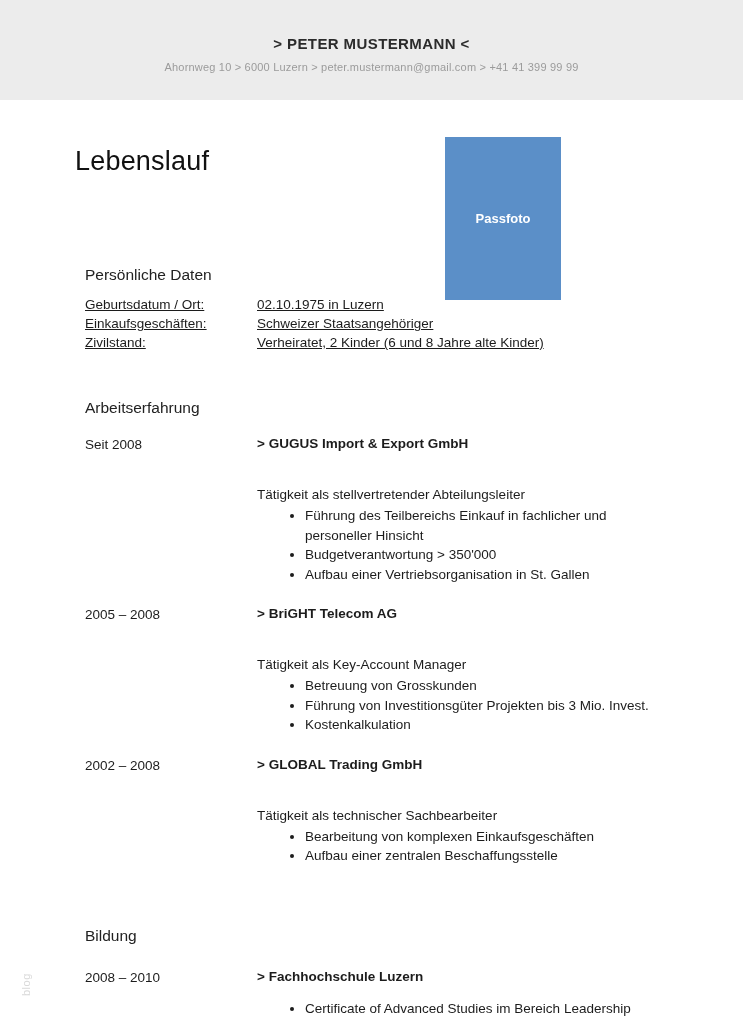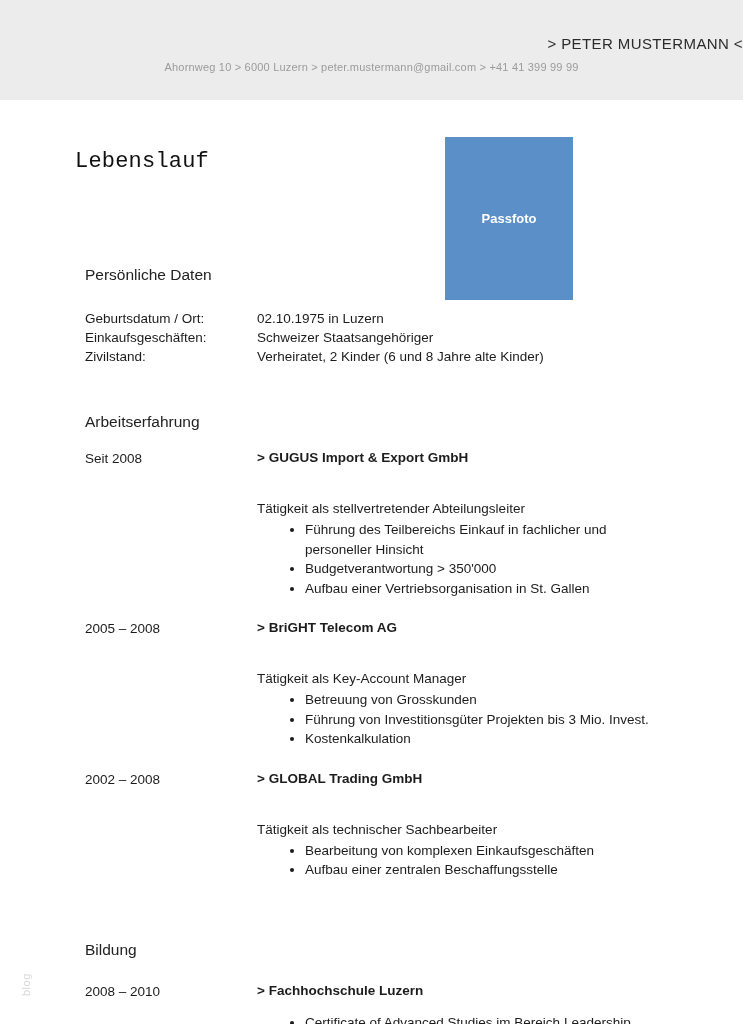--- a/index.html
+++ b/index.html
@@ -17,24 +17,23 @@
 
   
   .doc-header {
     height: 100px;
     background: #ececec;
     text-align: center;
     padding-top: 35px;
   }
   .person-name {
     font-size: 15px;
-    font-weight: normal;
+    font-weight: bold;
     color: #2b2b2b;
     letter-spacing: 0.4px;
-    text-align: right;
   }
   .contact-line {
     margin-top: 9px;
     font-size: 11px;
     color: #9b9b9b;
     letter-spacing: 0.2px;
   }
 
   
   .doc-body {
@@ -42,32 +41,31 @@
     background: #ffffff;
     height: 924px;
     padding: 0 60px 0 75px;
     color: #1c1c1c;
     font-size: 13.5px;
     line-height: 19px;
   }
 
   .page-title {
     padding-top: 52px;
-    font-size: 22px;
+    font-size: 27px;
     font-weight: 500;
     color: #111;
     letter-spacing: 0.2px;
-    font-family: Liberation Mono, monospace;
   }
 
   .passfoto {
     position: absolute;
     top: 37px;            
     left: 445px;
-    width: 128px;
+    width: 116px;
     height: 163px;
     background: #5b8fc8;
     display: flex;
     align-items: center;
     justify-content: center;
   }
   .passfoto span {
     color: #ffffff;
     font-weight: bold;
     font-size: 13px;
@@ -77,21 +75,21 @@
 
   .section-heading {
     font-size: 15.5px;
     font-weight: 400;
     color: #222;
   }
   .heading-personal   { margin-top: 94px; }
   .heading-experience { margin-top: 46px; }
   .heading-education  { margin-top: 60px; }
 
-  .kv-rows { margin-top: 25px; }
+  .kv-rows { margin-top: 11px; text-decoration: underline; }
   .kv-row { display: grid; grid-template-columns: 172px 1fr; }
   .kv-label { color: #1c1c1c; }
   .kv-value { color: #1c1c1c; }
 
   .job { display: grid; grid-template-columns: 172px 1fr; margin-top: 24px; }
   .job-period { padding-top: 1px; }
   .job-main { max-width: 392px; }
   .job-company { font-weight: bold; }
   .job-role { margin-top: 32px; }
   .job ul {

